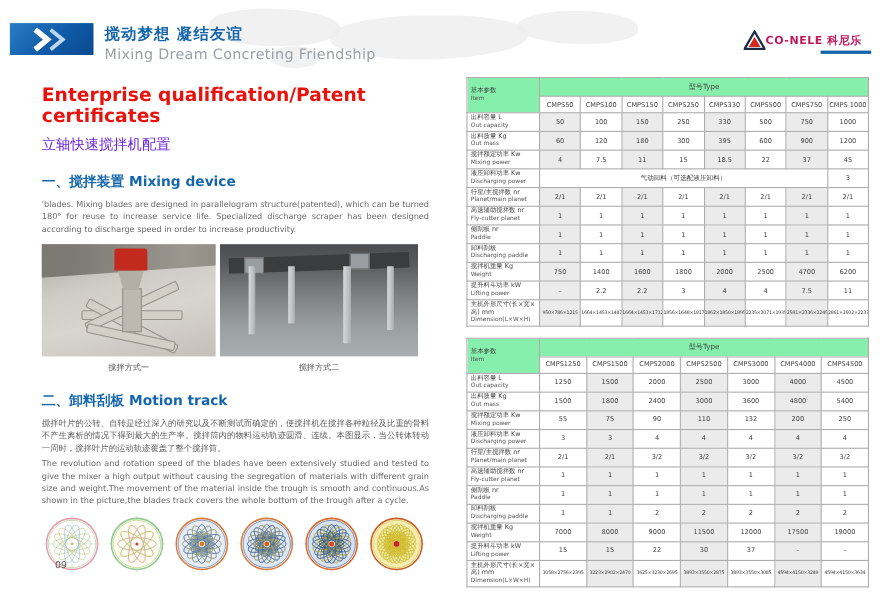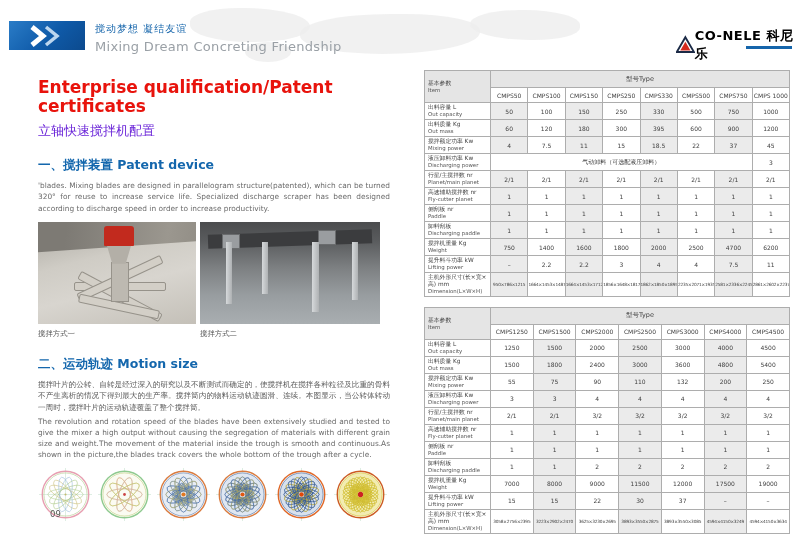--- a/index.html
+++ b/index.html
@@ -5,24 +5,24 @@
   html,body{margin:0;padding:0;background:#fff;}
   body{font-family:"DejaVu Sans","Liberation Sans",sans-serif;}
   #page{position:relative;width:800px;height:542px;background:#fff;overflow:hidden;}
 
   
   .map-blob{position:absolute;background:#ededed;opacity:.8;}
   .logo-sq{position:absolute;left:9px;top:21px;width:76px;height:29px;
     background:linear-gradient(135deg,#2a7cc7 0%,#0f5aa8 55%,#0c4a8e 100%);
     display:flex;align-items:center;justify-content:center;}
   .slogan{position:absolute;left:95px;top:22px;}
-  .slogan-cn{font-size:10px;font-weight:normal;color:#1565ab;letter-spacing:1px;}
+  .slogan-cn{font-size:14px;font-weight:bold;color:#1565ab;letter-spacing:1px;}
   .slogan-en{font-size:13px;color:#9aa0a6;margin-top:3px;letter-spacing:.3px;}
   .brand{position:absolute;left:676px;top:27px;display:flex;align-items:center;}
-  .brand-text{font-size:13px;font-weight:bold;color:#000000;letter-spacing:.5px;margin-left:0;}
+  .brand-text{font-size:10px;font-weight:bold;color:#be185d;letter-spacing:.5px;margin-left:0;}
   .brand-underline{position:absolute;left:746px;top:46px;width:46px;height:3px;background:#1565ab;}
 
   
   .left-page{position:absolute;left:38px;top:78px;width:352px;}
   .title-en{color:#e8130c;font-size:17px;font-weight:bold;line-height:1.1;}
   .title-cn{color:#6d28d9;font-size:13px;margin-top:7px;}
   .sec-head{color:#1467ad;font-size:12.5px;font-weight:bold;margin-top:17px;}
   .para{margin-top:6px;}
   .para-cn{font-size:7.6px;color:#5c5c5c;line-height:1.55;text-align:justify;}
   .para-en{font-size:7.4px;color:#6a6a6a;line-height:1.5;text-align:justify;margin-top:2px;}
@@ -35,38 +35,38 @@
   .photo1 .red-cap{position:absolute;left:66px;top:4px;width:30px;height:20px;background:#c22a1e;border-radius:3px 3px 1px 1px;}
   .photo1 .hub{position:absolute;left:69px;top:24px;width:24px;height:18px;background:#b3afa7;
      clip-path:polygon(0 0,100% 0,78% 100%,22% 100%);}
   .photo1 .shaft{position:absolute;left:73px;top:40px;width:16px;height:38px;background:#bdb9b1;border:1px solid #97938b;}
   .photo1 .blade{position:absolute;left:36px;top:60px;width:90px;height:7px;background:#d3cfc7;border:1px solid #96928a;border-radius:2px;}
   .photo2{width:180px;background:linear-gradient(180deg,#4b4c4e 0%,#595b5d 18%,#7d8082 45%,#989da0 72%,#a9aeb1 100%);}
   .photo2 .beam{position:absolute;left:8px;top:10px;width:164px;height:14px;background:#3b3c3e;transform:rotate(-2deg);}
   .photo2 .bracket{position:absolute;width:16px;height:13px;background:#9a9da0;border:1px solid #6a6c6e;top:8px;}
   .photo2 .post{position:absolute;top:20px;width:6px;height:62px;background:linear-gradient(90deg,#d6d9db,#aeb1b3);}
   .caption-row{display:flex;gap:4px;margin-top:5px;}
-  .caption{font-size:7.4px;color:#555;text-align:left;}
+  .caption{font-size:7.4px;color:#555;text-align:center;}
   .cap1{width:158px;} .cap2{width:180px;}
 
   .spiro-row{display:flex;gap:4px;margin-top:8px;}
   .spiro-cell{width:55px;text-align:center;}
   .spiro{width:53px;height:53px;display:block;margin:0 auto;}
 
   .pageno{position:absolute;font-size:8.5px;color:#555;margin-left:12px;}
   .pageno-left{left:38px;top:509px;}
   .pageno-right{left:813px;top:509px;}
 
   
   .right-page{position:absolute;left:424px;top:60px;width:366px;}
   .tech-title{text-align:center;color:#1467ad;font-size:11.5px;font-weight:bold;}
   .tech-table{border-collapse:collapse;width:100%;table-layout:fixed;margin-top:10px;}
   .tech-table td{border:1px solid #adadad;text-align:center;vertical-align:middle;
      font-size:6px;color:#3f3f3f;padding:1px 0;height:14px;overflow:hidden;}
-  .tech-table .label-head,.tech-table .type-head{background:#e5e5e5;}
+  .tech-table .label-head,.tech-table .type-head{background:#86efac;}
   .tech-table .label-head{width:62px;text-align:left;padding-left:3px;}
   .tech-table .type-head{font-size:6.5px;}
   .tech-table .model-cell{background:#fff;font-size:6px;height:12px;}
   .tech-table .param-label{text-align:left;padding-left:3px;background:#fff;}
   .lab-cn{font-size:5.8px;line-height:1.25;} .lab-en{font-size:5.4px;line-height:1.2;color:#555;}
   .tech-table .shade{background:#ebebeb;}
   .tech-table .small-val{font-size:4.3px;letter-spacing:-0.2px;}
   .tech-table .merged-cell{background:#fff;font-size:6px;}
 </style>
 </head>
@@ -96,23 +96,23 @@
       <polygon points="12,8 18.5,19 5.5,19" fill="#d42a1e"></polygon>
     </svg>
     <span class="brand-text">CO-NELE 科尼乐</span>
   </div>
   <div class="brand-underline"></div>
 
   <div class="left-page">
     <div class="title-en">Enterprise qualification/Patent certificates</div>
     <div class="title-cn">立轴快速搅拌机配置</div>
 
-    <div class="sec-head">一、搅拌装置 Patent device</div>
+    <div class="sec-head">一、搅拌装置 Mixing device</div>
     <div class="para">
-      <div class="para-en">'blades. Mixing blades are designed in parallelogram structure(patented), which can be turned 320° for reuse to increase service life. Specialized discharge scraper has been designed according to discharge speed in order to increase productivity.</div>
+      <div class="para-en">'blades. Mixing blades are designed in parallelogram structure(patented), which can be turned 180° for reuse to increase service life. Specialized discharge scraper has been designed according to discharge speed in order to increase productivity.</div>
     </div>
 
     <div class="photo-row">
       <div class="photo photo1">
         <div class="top-shadow"></div>
         <div class="blade" style="transform:rotate(0deg);"></div>
         <div class="blade" style="transform:rotate(28deg);top:70px;"></div>
         <div class="blade" style="transform:rotate(-25deg);top:52px;"></div>
         <div class="blade" style="transform:rotate(12deg);top:80px;left:40px;width:80px;"></div>
         <div class="shaft"></div>
@@ -127,21 +127,21 @@
         <div class="post" style="left:62px;height:52px;"></div>
         <div class="post" style="left:112px;height:70px;width:7px;"></div>
         <div class="post" style="left:152px;height:58px;"></div>
       </div>
     </div>
     <div class="caption-row">
       <div class="caption cap1">搅拌方式一</div>
       <div class="caption cap2">搅拌方式二</div>
     </div>
 
-    <div class="sec-head">二、运动轨迹 Motion size</div>
+    <div class="sec-head">二、卸料刮板 Motion track</div>
     <div class="para">
       <div class="para-cn">搅拌叶片的公转、自转是经过深入的研究以及不断测试而确定的，使搅拌机在搅拌各种粒径及比重的骨料不产生离析的情况下得到最大的生产率。搅拌筒内的物料运动轨迹圆滑、连续。本图显示，当公转体转动一周时，搅拌叶片的运动轨迹覆盖了整个搅拌筒。</div>
       <div class="para-en">The revolution and rotation speed of the blades have been extensively studied and tested to give the mixer a high output without causing the segregation of materials with different grain size and weight.The movement of the material inside the trough is smooth and continuous.As shown in the picture,the blades track covers the whole bottom of the trough after a cycle.</div>
     </div>
 
     <div class="spiro-row" id="spiro-row">
         <div class="spiro-cell">
           <svg viewBox="0 0 60 60" class="spiro">
             <line x1="0" y1="30" x2="60" y2="30" stroke="#b5d9c0" stroke-width="0.5"></line>
             <line x1="30" y1="0" x2="30" y2="60" stroke="#b5d9c0" stroke-width="0.5"></line>

